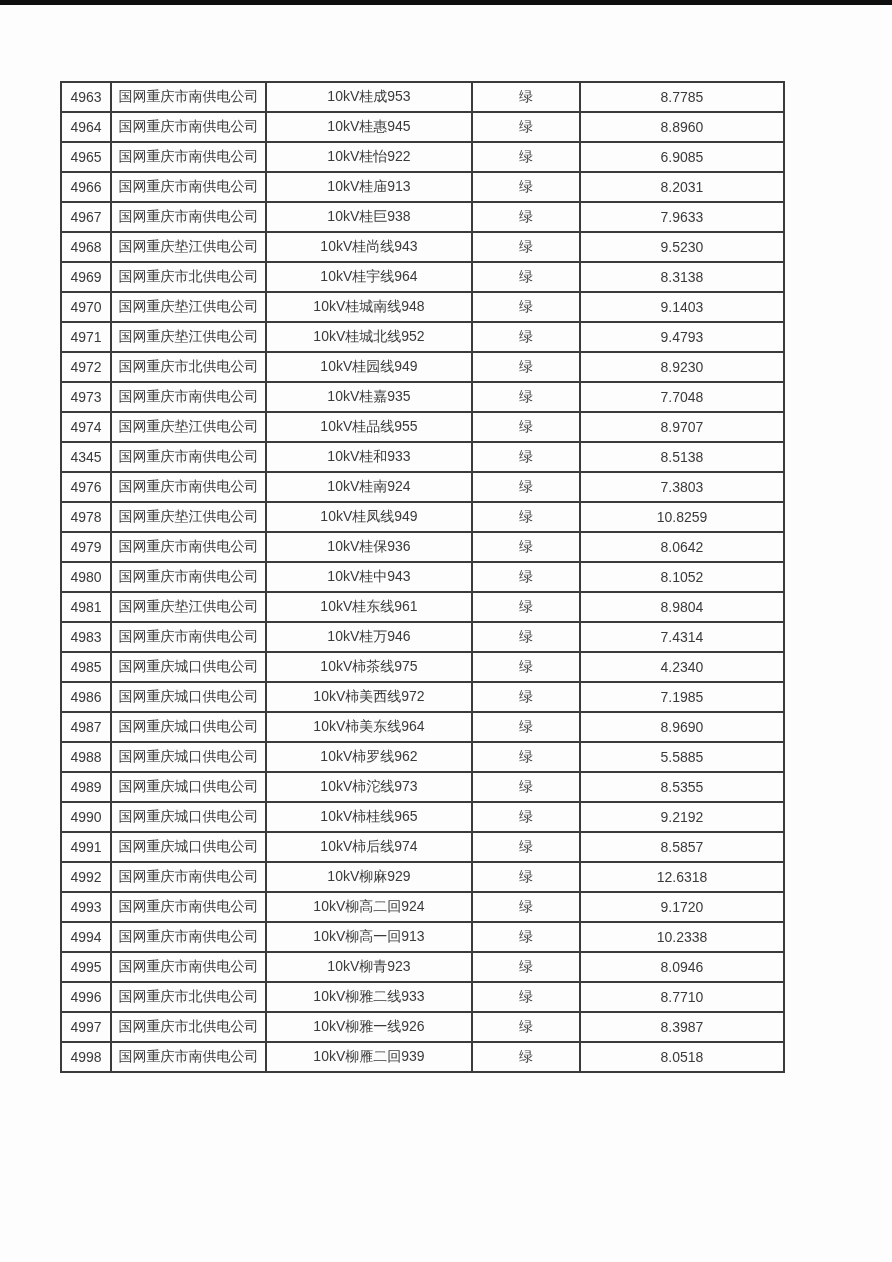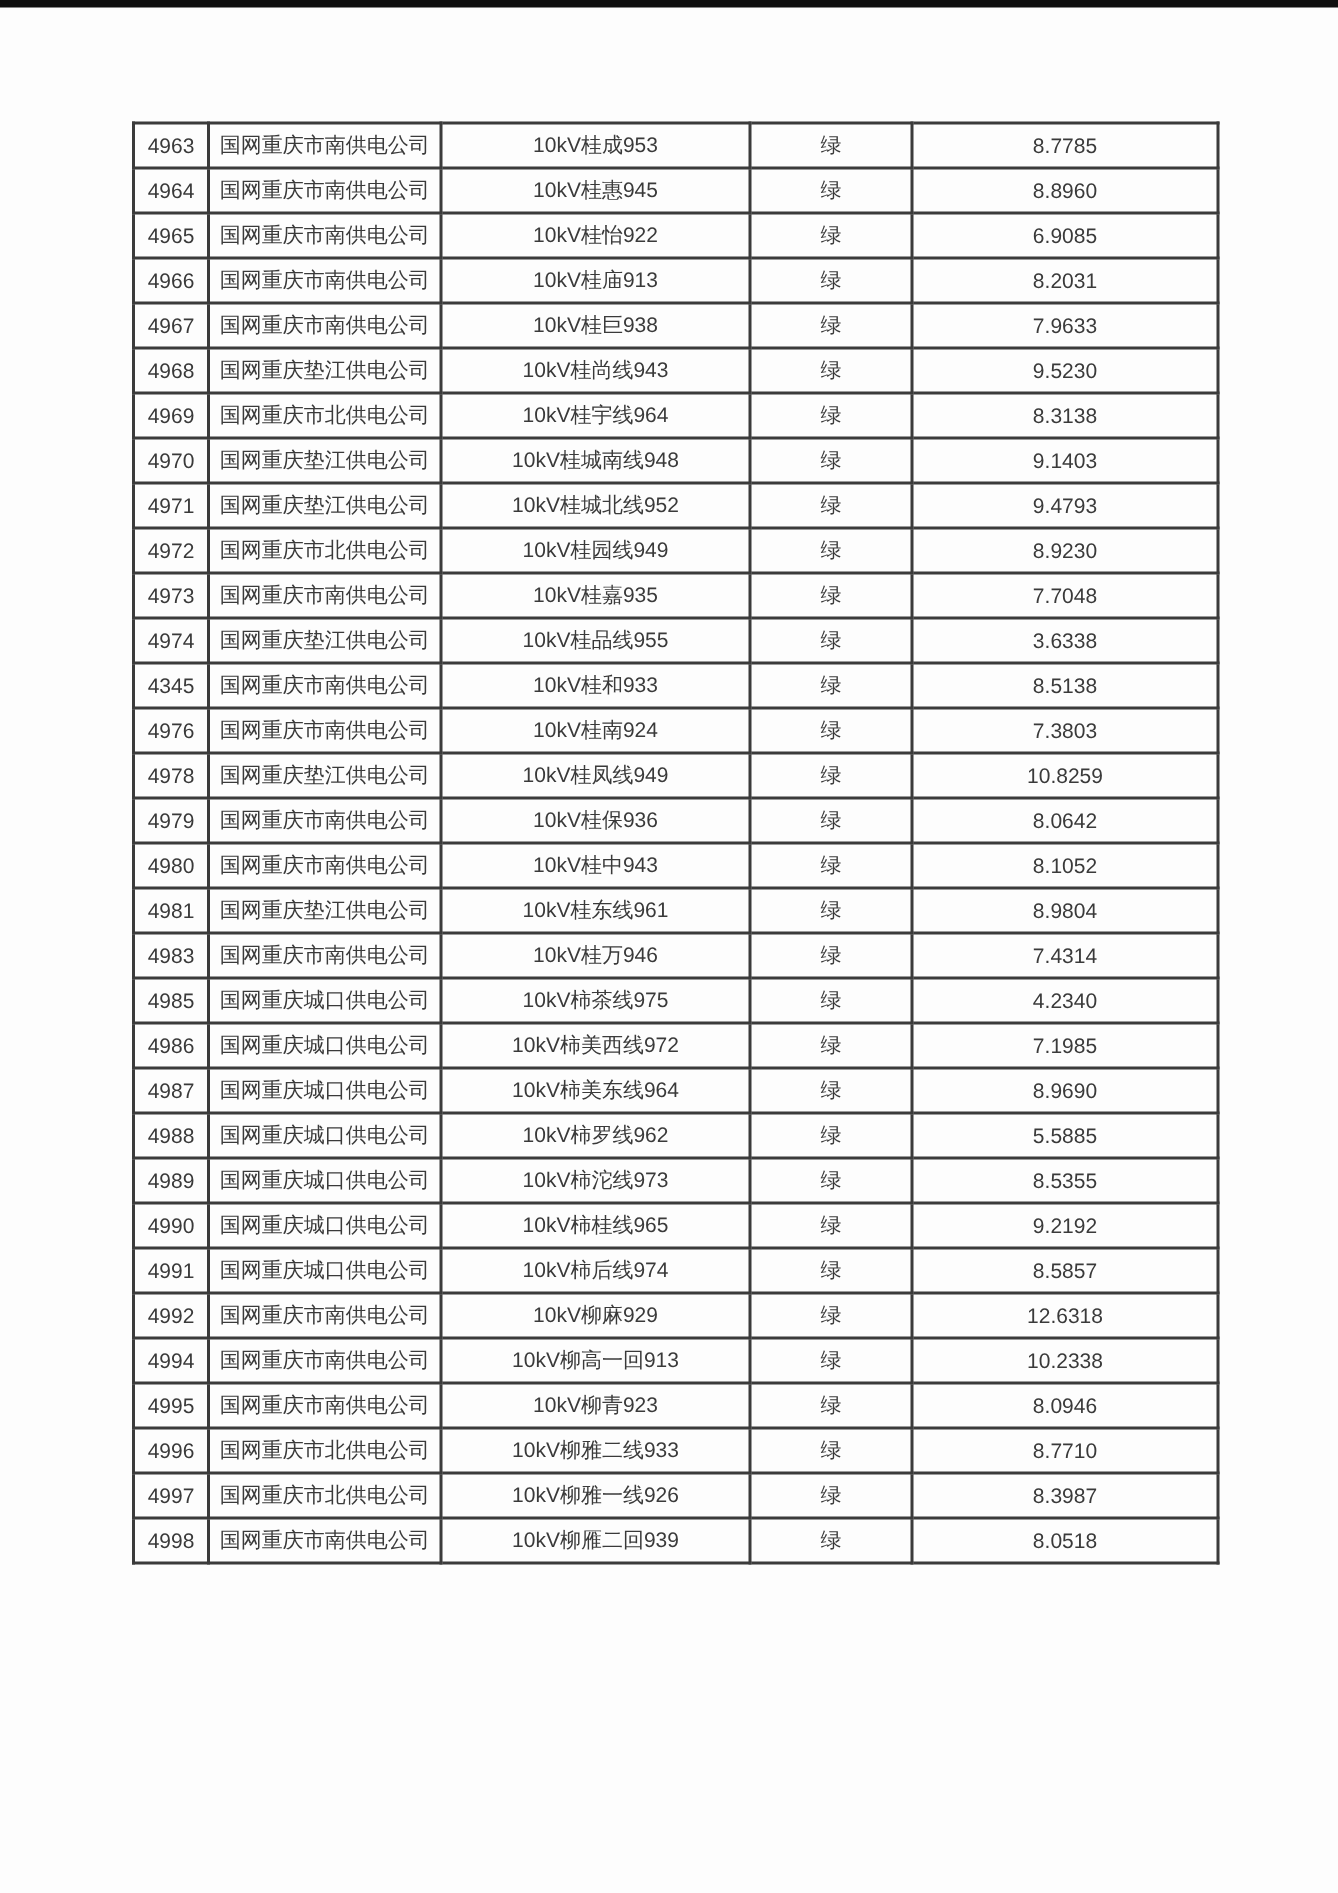--- a/index.html
+++ b/index.html
@@ -16,21 +16,21 @@
   }
   .top-bar {
     position: absolute;
     top: 0;
     left: 0;
     width: 892px;
     height: 5px;
   }
   .sheet-table {
     position: absolute;
-    left: 88px;
+    left: 60px;
     top: 81px;
     border-collapse: collapse;
     table-layout: fixed;
   }
   .sheet-table td {
     border: 2px solid #3b3b3b;
     height: 28px;
     padding: 0 2px;
     text-align: center;
     vertical-align: middle;
@@ -129,21 +129,21 @@
         <td>国网重庆市南供电公司</td>
         <td>10kV桂嘉935</td>
         <td>绿</td>
         <td>7.7048</td>
       </tr>
       <tr>
         <td>4974</td>
         <td>国网重庆垫江供电公司</td>
         <td>10kV桂品线955</td>
         <td>绿</td>
-        <td>3.6338</td>
+        <td>8.9707</td>
       </tr>
       <tr>
         <td>4345</td>
         <td>国网重庆市南供电公司</td>
         <td>10kV桂和933</td>
         <td>绿</td>
         <td>8.5138</td>
       </tr>
       <tr>
         <td>4976</td>
@@ -235,20 +235,27 @@
         <td>10kV柿后线974</td>
         <td>绿</td>
         <td>8.5857</td>
       </tr>
       <tr>
         <td>4992</td>
         <td>国网重庆市南供电公司</td>
         <td>10kV柳麻929</td>
         <td>绿</td>
         <td>12.6318</td>
+      </tr>
+      <tr>
+        <td>4993</td>
+        <td>国网重庆市南供电公司</td>
+        <td>10kV柳高二回924</td>
+        <td>绿</td>
+        <td>9.1720</td>
       </tr>
       <tr>
         <td>4994</td>
         <td>国网重庆市南供电公司</td>
         <td>10kV柳高一回913</td>
         <td>绿</td>
         <td>10.2338</td>
       </tr>
       <tr>
         <td>4995</td>

